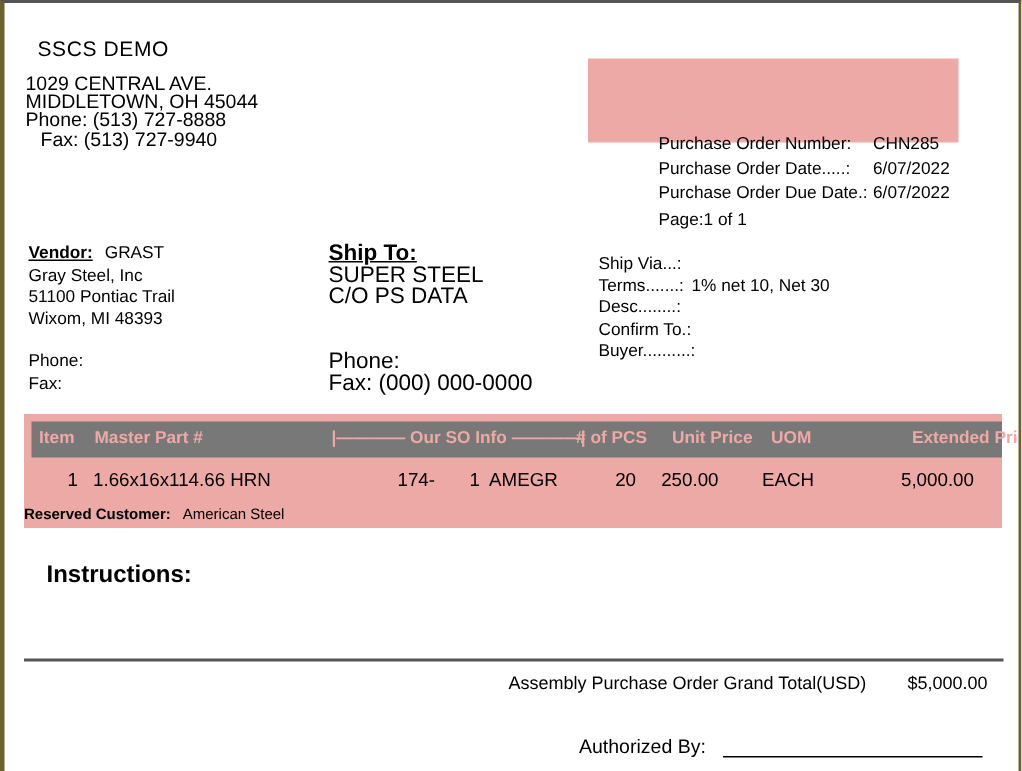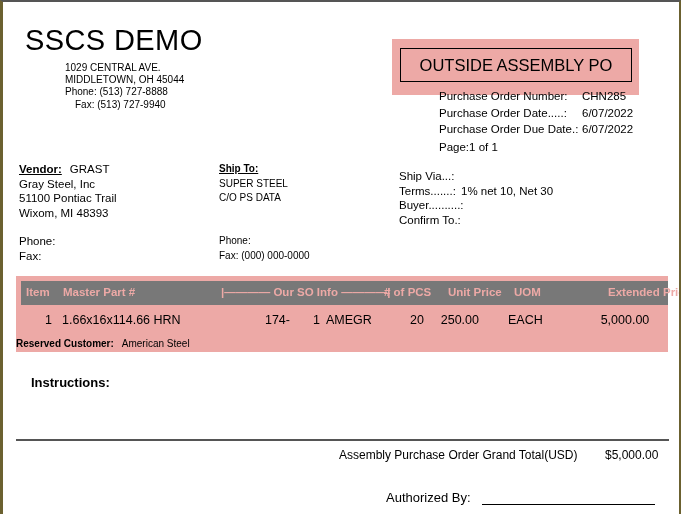--- a/index.html
+++ b/index.html
@@ -21,32 +21,31 @@
     border-left: 3px solid #6b6130;
     border-right: 2px solid #6b6130;
     overflow: hidden;
   }
 
   
   .company-title {
     position: absolute;
     left: 22px;
     top: 22px;
-    font-size: 29px;
+    font-size: 14px;
     letter-spacing: 0.4px;
     white-space: nowrap;
   }
   .company-addr {
     position: absolute;
     left: 14px;
-    top: 60px;
-    font-size: 10px;
+    top: 48px;
+    font-size: 13px;
     line-height: 12.2px;
     white-space: nowrap;
-    margin-left: 48px;
   }
   .company-addr div.indent { padding-left: 10px; }
 
   
   .banner-band {
     position: absolute;
     left: 389px;
     top: 37px;
     width: 247px;
     height: 56px;
@@ -87,21 +86,21 @@
     left: 16px;
     top: 160px;
     font-size: 11.5px;
     line-height: 14.5px;
     white-space: nowrap;
   }
   .block-shipto {
     position: absolute;
     left: 216px;
     top: 160px;
-    font-size: 10px;
+    font-size: 15px;
     line-height: 14.5px;
     white-space: nowrap;
   }
   .blk-head {
     font-weight: bold;
     text-decoration: underline;
   }
   .blk-head-val {
     font-weight: normal;
     text-decoration: none;
@@ -188,21 +187,21 @@
     white-space: nowrap;
   }
   .reserved .lbl { font-weight: bold; }
   .reserved .val { font-weight: normal; padding-left: 8px; }
 
   
   .instructions {
     position: absolute;
     left: 28px;
     top: 373px;
-    font-size: 13px;
+    font-size: 16px;
     font-weight: bold;
     white-space: nowrap;
   }
 
   
   .rule {
     position: absolute;
     left: 13px;
     top: 437px;
     width: 653px;
@@ -245,21 +244,20 @@
 
   <div class="company-title">SSCS DEMO</div>
   <div class="company-addr">
     <div>1029 CENTRAL AVE.</div>
     <div>MIDDLETOWN, OH 45044</div>
     <div>Phone: (513) 727-8888</div>
     <div class="indent">Fax: (513) 727-9940</div>
   </div>
 
   <div class="banner-band"></div>
-  <div class="banner-box">OUTSIDE ASSEMBLY PO</div>
 
   <div class="po-meta">
     <span class="row">
       <span class="lbl">Purchase Order Number:</span><span class="val">CHN285</span>
     </span>
     <span class="row">
       <span class="lbl">Purchase Order Date.....:</span><span class="val">6/07/2022</span>
     </span>
     <span class="row">
       <span class="lbl">Purchase Order Due Date.:</span><span class="val">6/07/2022</span>
@@ -304,24 +302,27 @@
   </div>
 
   <div class="block-terms">
     <div>
       <span class="lbl">Ship Via...:</span><span></span>
     </div>
     <div>
       <span class="lbl">Terms.......:</span><span>1% net 10, Net 30</span>
     </div>
     <div>
+      <span class="lbl">Desc........:</span><span></span>
+    </div>
+    <div>
+      <span class="lbl">Confirm To.:</span><span></span>
+    </div>
+    <div>
       <span class="lbl">Buyer..........:</span><span></span>
-    </div>
-    <div>
-      <span class="lbl">Confirm To.:</span><span></span>
     </div>
   </div>
 
   <div class="table-band"></div>
 
   <div class="table-head">
     <span class="cell h-item">Item</span>
     <span class="cell h-part">Master Part #</span>
     <span class="cell h-so">|———— Our SO Info ————|</span>
     <span class="cell h-pcs"># of PCS</span>

